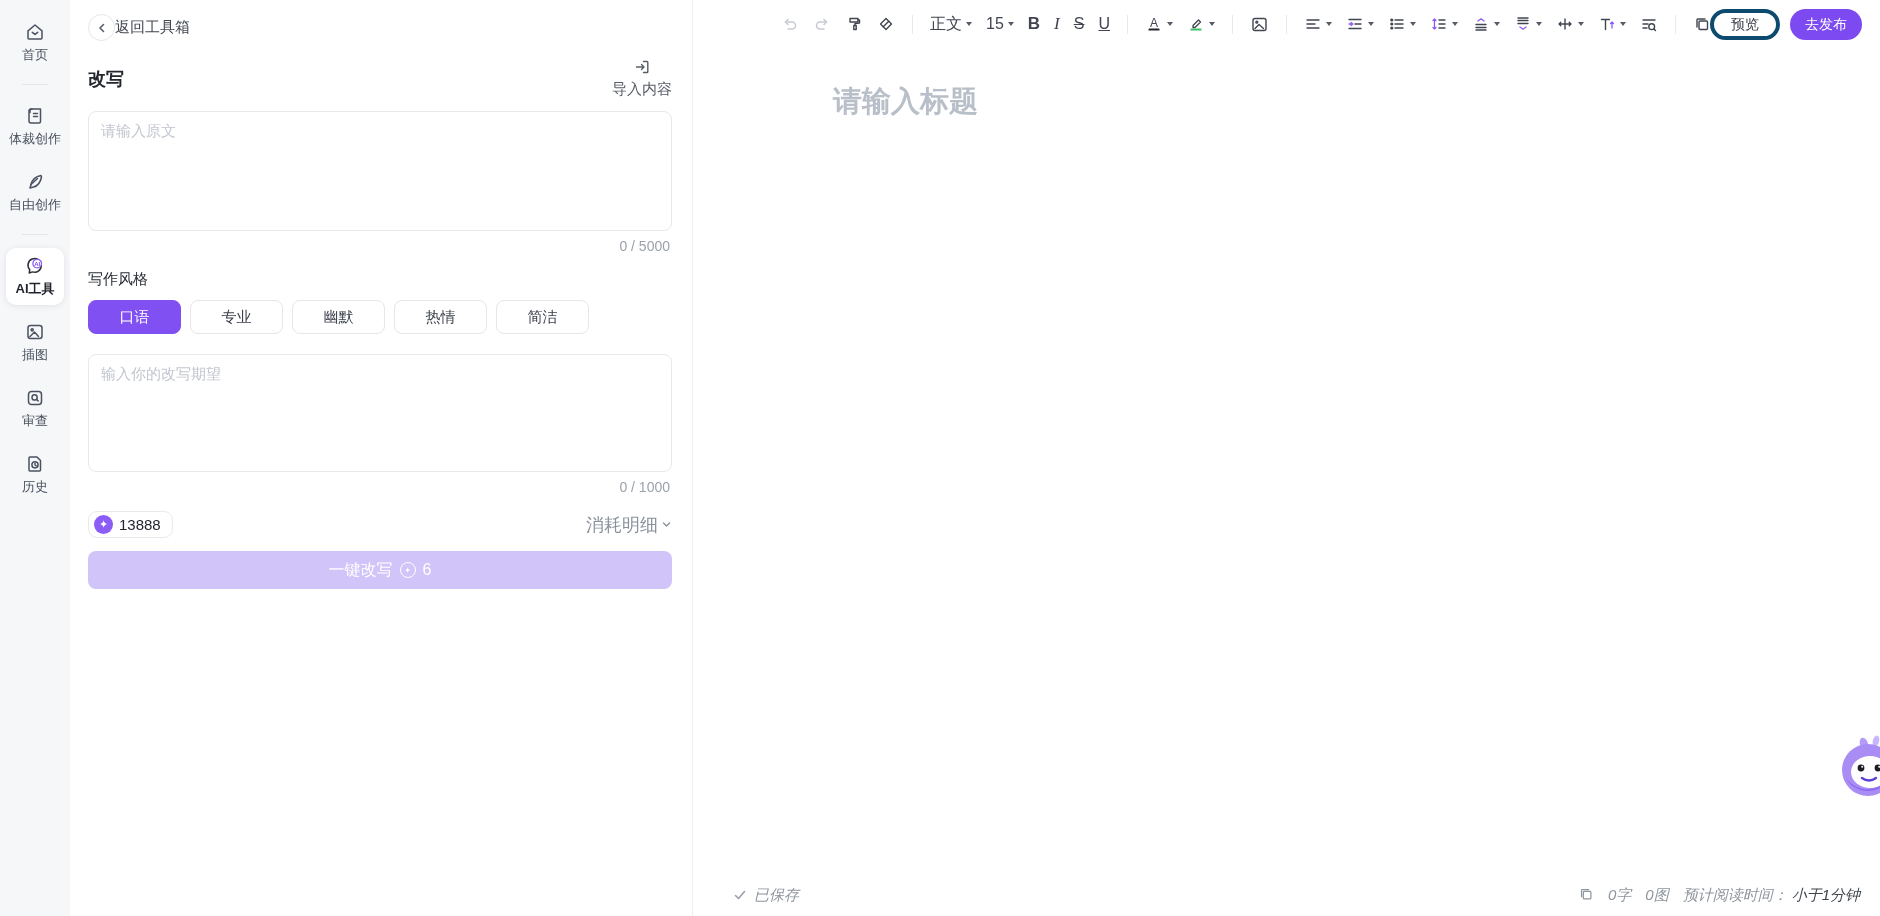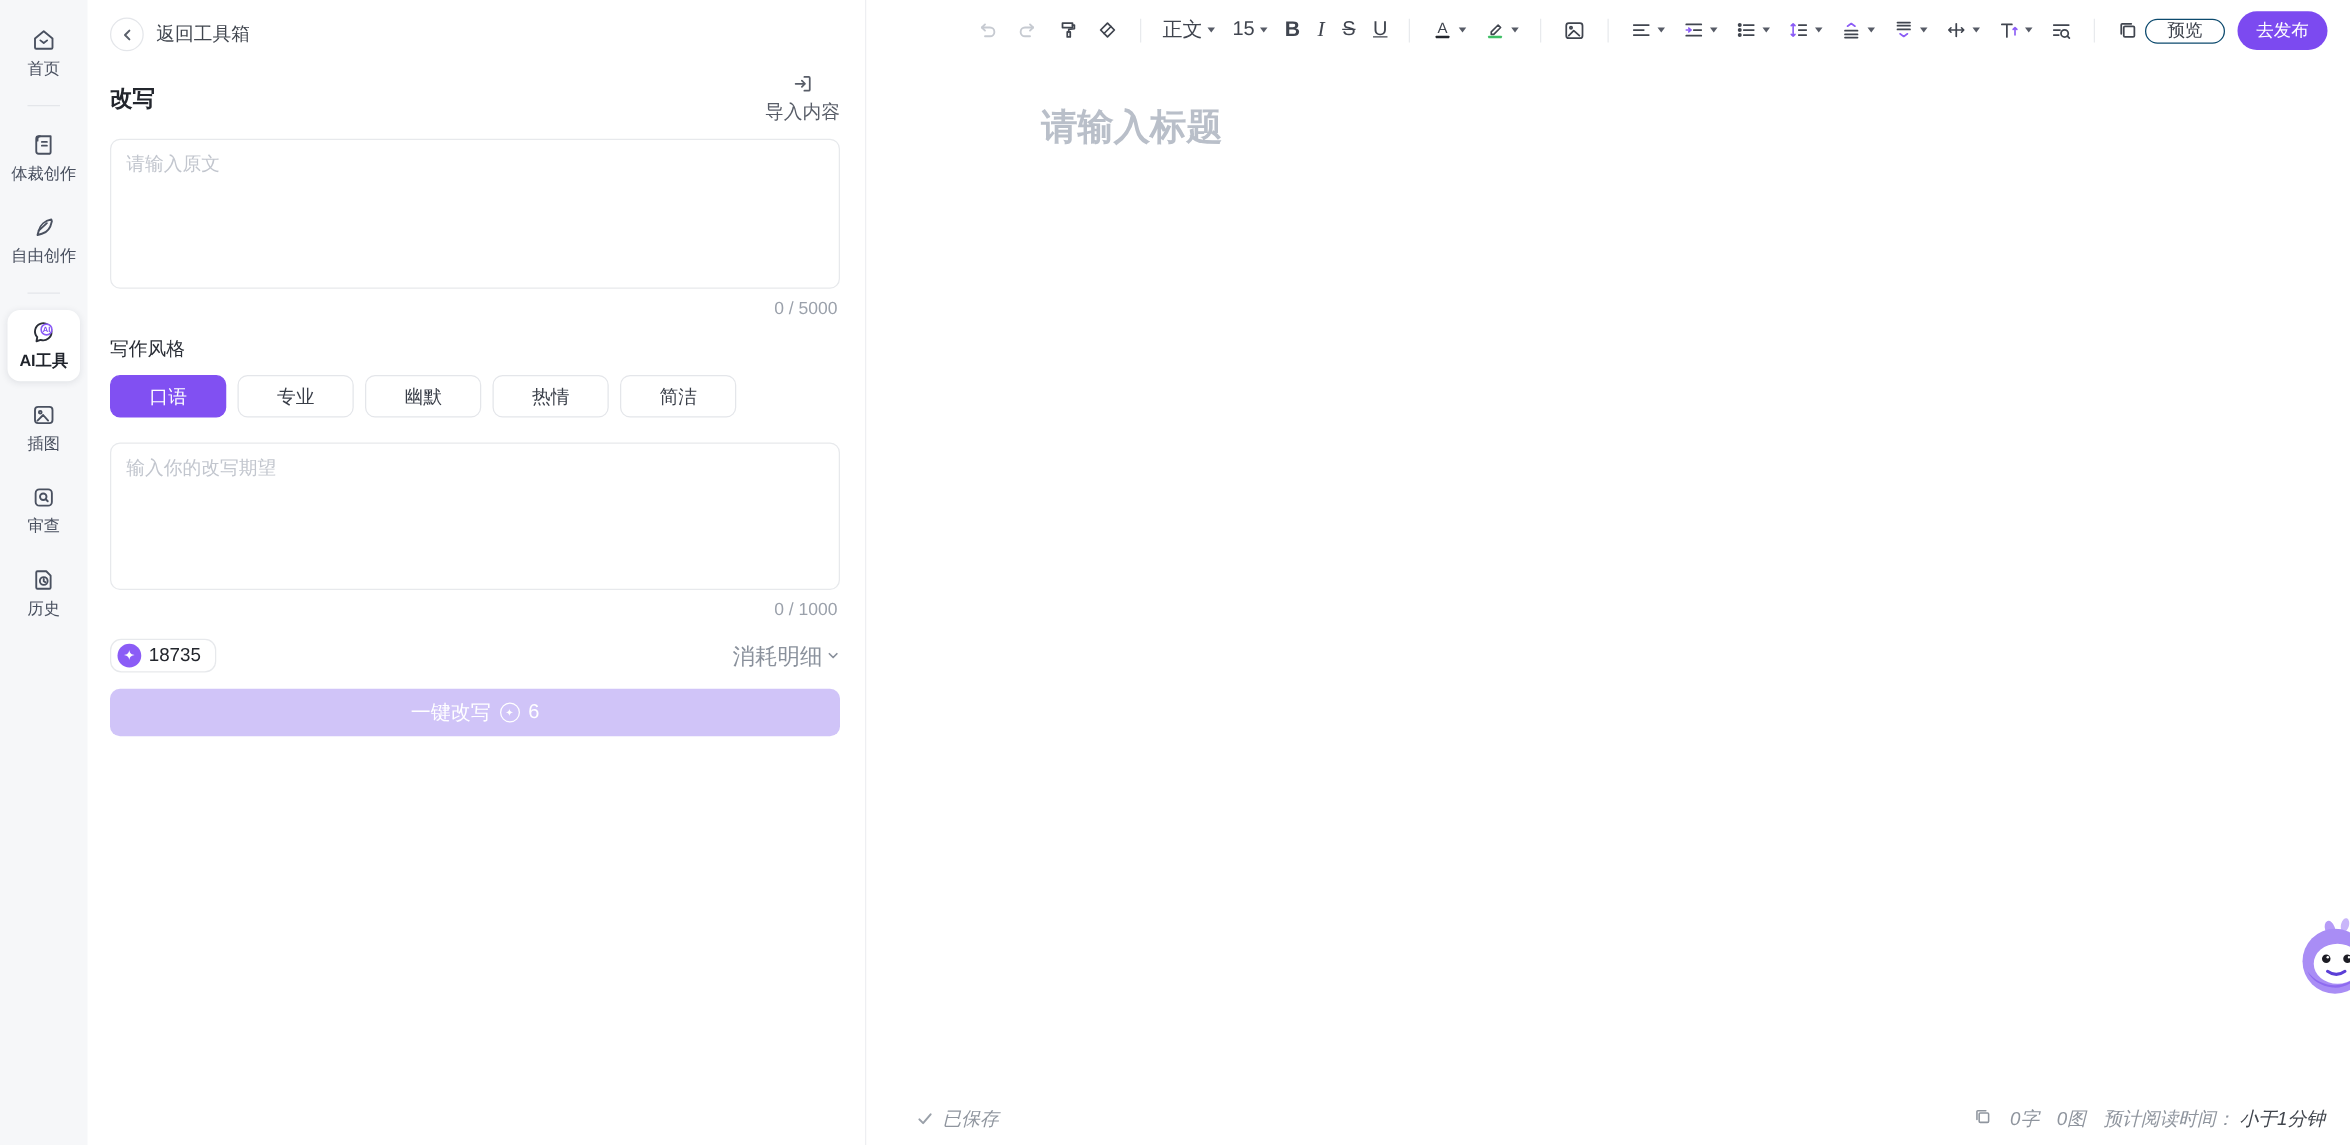--- a/index.html
+++ b/index.html
@@ -13,21 +13,21 @@
   .rail-item { width:58px; display:flex; flex-direction:column; align-items:center; gap:3px;
     padding:7px 0; margin-bottom:9px; border-radius:10px; cursor:pointer; }
   .rail-item .lbl { font-size:13px; color:#4a5160; letter-spacing:0; white-space:nowrap; }
   .rail-item.active { background:#fff; box-shadow:0 1px 6px rgba(30,35,60,.10); }
   .rail-item.active .lbl { color:#1f232b; font-weight:bold; }
   .rail-divider { width:26px; height:1px; background:#e4e6ea; margin:4px 0 13px; }
   .rail svg { display:block; }
 
   
   .panel { width:623px; flex-shrink:0; border-right:1px solid #eeeff2; padding:14px 20px 0 18px; }
-  .back-row { display:flex; align-items:center; gap:10px; margin-bottom:18px; }
+  .back-row { display:flex; align-items:center; margin-bottom:18px; }
   .back-btn { width:27px; height:27px; border:1px solid #e4e6ea; border-radius:50%; background:#fff;
     display:flex; align-items:center; justify-content:center; cursor:pointer; }
   .back-label { font-size:15px; color:#41464f; }
   .head-row { display:flex; align-items:center; justify-content:space-between; margin-bottom:12px; }
   .panel-title { font-size:18px; font-weight:bold; color:#23262d; }
   .import-btn { display:flex; align-items:center; gap:5px; font-size:15px; color:#585d68; cursor:pointer;flex-direction:column; }
   textarea { width:100%; border:1px solid #e7e9ec; border-radius:8px; padding:10px 12px;
     font-size:15px; font-family:inherit; color:#23262d; resize:none; outline:none; display:block; }
   textarea::placeholder { color:#c2c6ce; }
   .ta-source { height:120px; }
@@ -58,21 +58,21 @@
     cursor:pointer; color:#40454f; }
   .tb-btn .txt { font-size:16px; }
   .tb-sep { width:1px; height:19px; background:#e8eaed; margin:0 7px; flex-shrink:0; }
   .caret { width:0; height:0; border-left:3.5px solid transparent; border-right:3.5px solid transparent;
     border-top:4px solid #565b66; margin-left:4px; }
   .tb-b { font-weight:bold; font-size:17px; }
   .tb-i { font-style:italic; font-family:"Liberation Serif",serif; font-size:17px; }
   .tb-s { text-decoration:line-through; font-size:16px; }
   .tb-u { text-decoration:underline; font-size:16px; }
   .tb-right { position:absolute; right:18px; top:9px; display:flex; align-items:center; gap:10px; }
-  .preview-btn { height:20px; padding:0 17px; border:1px solid #0c4a6e; border-radius:16px;
+  .preview-btn { height:31px; padding:0 17px; border:4px solid #0c4a6e; border-radius:16px;
     background:#fff; font-size:14px; color:#3a3f49; cursor:pointer; font-family:inherit; }
   .publish-btn { height:31px; padding:0 15px; border:none; border-radius:16px;
     background:#7c4af0; font-size:14px; color:#fff; cursor:pointer; font-family:inherit; }
   .doc { padding:34px 60px 0 140px; flex:1; }
   .doc-title { font-size:29px; font-weight:bold; color:#b9bfc9; cursor:text; }
   .doc-body { margin-top:27px; font-size:17px; color:#a6acb6; cursor:text; }
   .statusbar { position:absolute; left:0; right:0; bottom:0; height:42px; display:flex;
     align-items:center; padding:0 20px 0 40px; font-size:15px; color:#8f959e;font-style:italic; }
   .saved { display:flex; align-items:center; gap:7px; }
   .sb-right { margin-left:auto; display:flex; align-items:center; gap:14px; }
@@ -190,21 +190,21 @@
       <button class="style-btn">热情</button>
       <button class="style-btn">简洁</button>
     </div>
 
     <textarea class="ta-expect" placeholder="输入你的改写期望" style=""></textarea>
     <div class="counter">0 / 1000</div>
 
     <div class="balance-row">
       <div class="coin-pill">
         <span class="coin-circle">✦</span>
-        <span class="coin-amount">18735</span>
+        <span class="coin-amount">13888</span>
       </div>
       <div class="detail-link">
         <span>消耗明细</span>
         <svg width="11" height="11" viewBox="0 0 11 11" fill="none" stroke="#8a919c" stroke-width="1.4" stroke-linecap="round" stroke-linejoin="round">
             <path d="M2.5 4 L5.5 7 l3 -3"></path>
           </svg>
       </div>
     </div>
 
     <button class="action-btn">

